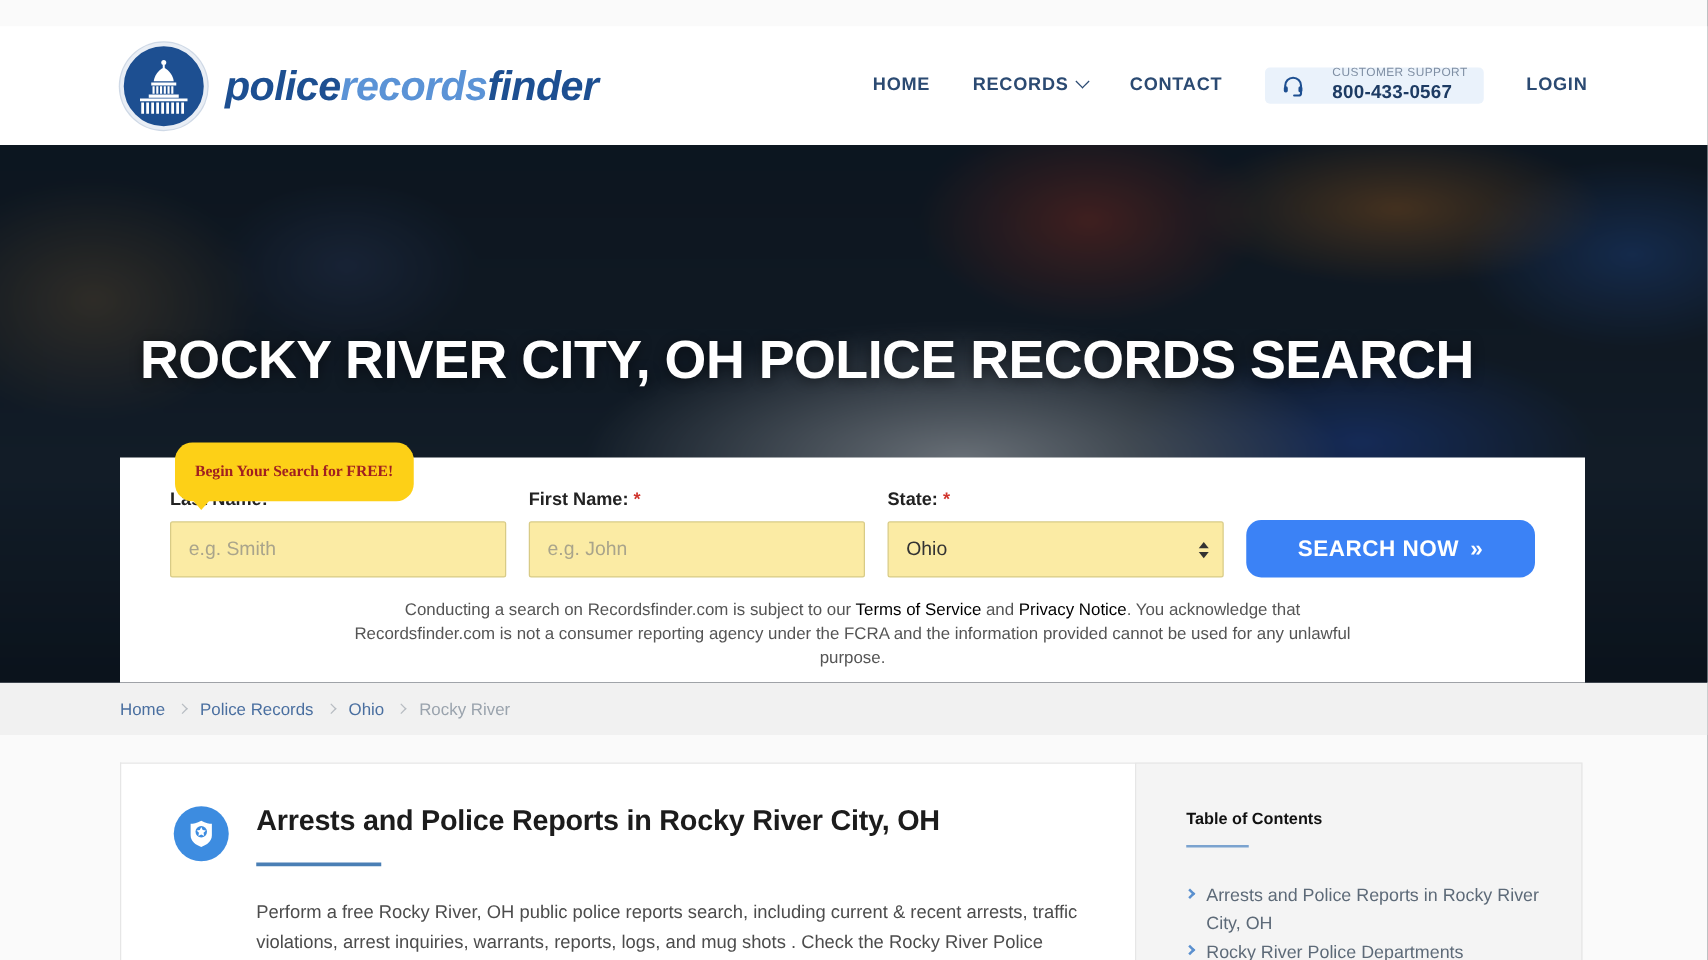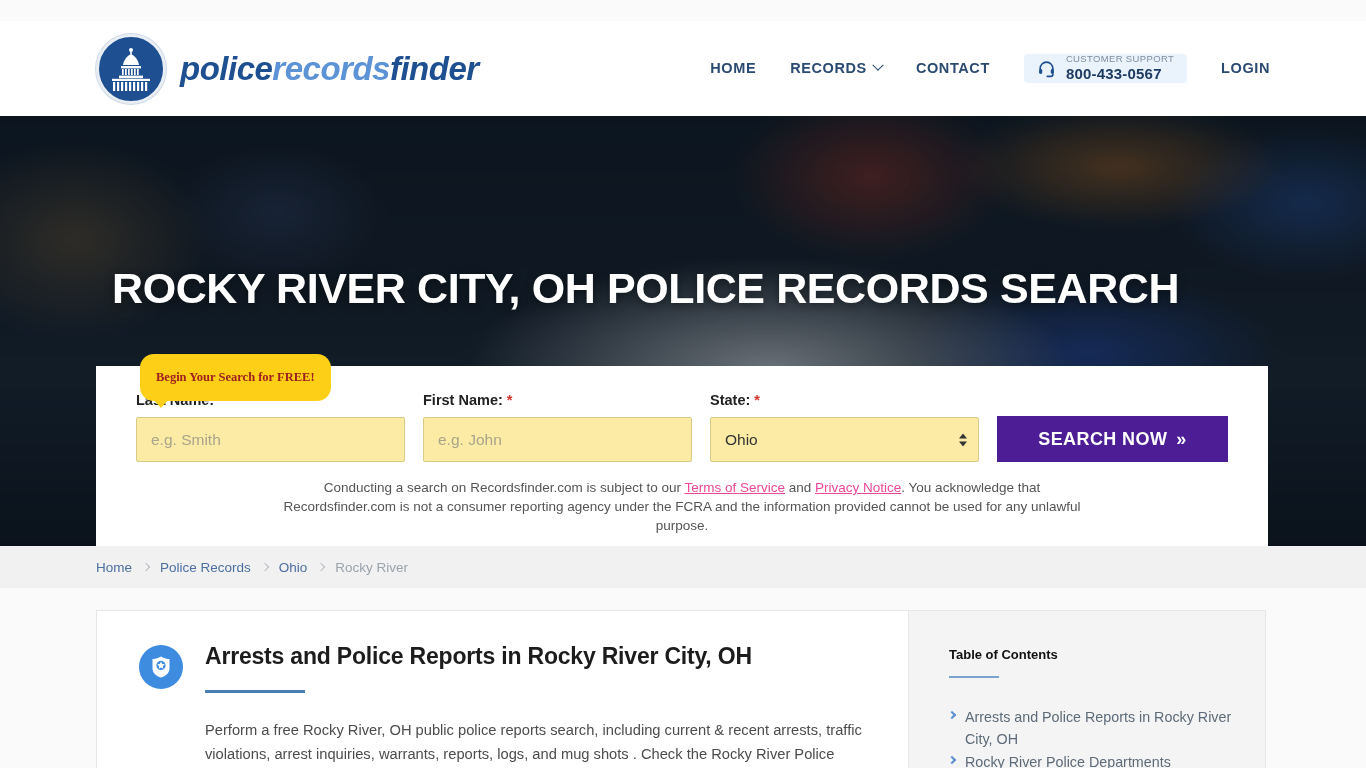--- a/index.html
+++ b/index.html
@@ -56,21 +56,21 @@
     display: inline-block;
     width: 8px; height: 8px;
     border-right: 1.6px solid #2b4a72;
     border-bottom: 1.6px solid #2b4a72;
     transform: rotate(45deg) translate(-2px,-2px);
   }
   .support-badge {
     background: #eaf2fb;
     border-radius: 4px;
     padding: 0 13px;
-    display: flex; align-items: center; gap: 10px;
+    display: flex; align-items: center; gap: 22px;
     cursor: pointer;
   }
   .headset {
     width: 19px; height: 19px;
     position: relative;
     flex: none;
   }
   .support-txt { line-height: 1.15; }
   .support-label {
     font-size: 9.5px; color: #7e8ea3; letter-spacing: 0.35px;
@@ -175,40 +175,40 @@
     display: flex; flex-direction: column; gap: 3px;
     pointer-events: none;
   }
   .spin i { display: block; width: 0; height: 0; border-left: 4px solid transparent; border-right: 4px solid transparent; }
   .spin .up { border-bottom: 5px solid #333; }
   .spin .dn { border-top: 5px solid #333; }
 
   .btn-search {
     height: 46px;
     min-width: 231px;
-    background: #4c1d95;
+    background: #3b82f6;
     color: #fff;
     border: none;
-    border-radius: 0;
+    border-radius: 12px;
     font-size: 18px; font-weight: 800; letter-spacing: 0.4px;
     font-family: "Liberation Sans", sans-serif;
     cursor: pointer;
     display: flex; align-items: center; justify-content: center; gap: 9px;
   }
 
   .disclaimer {
     margin-top: 16px;
     text-align: center;
     font-size: 13.5px;
     line-height: 1.42;
     color: #555;
     max-width: 830px;
     margin-left: auto; margin-right: auto;
   }
-  .disclaimer a { color: #ec4899; text-decoration: underline; cursor: pointer; }
+  .disclaimer a { color: #000000; cursor: pointer; }
 
   
   .crumb-bar {
     height: 42px;
     background: #f1f1f1;
     display: flex; align-items: center;
     padding: 0 96px;
   }
   .crumbs { display: flex; align-items: center; gap: 11px; font-size: 13.5px; }
   .crumb { color: #4a6fa0; text-decoration: none; cursor: pointer; }

